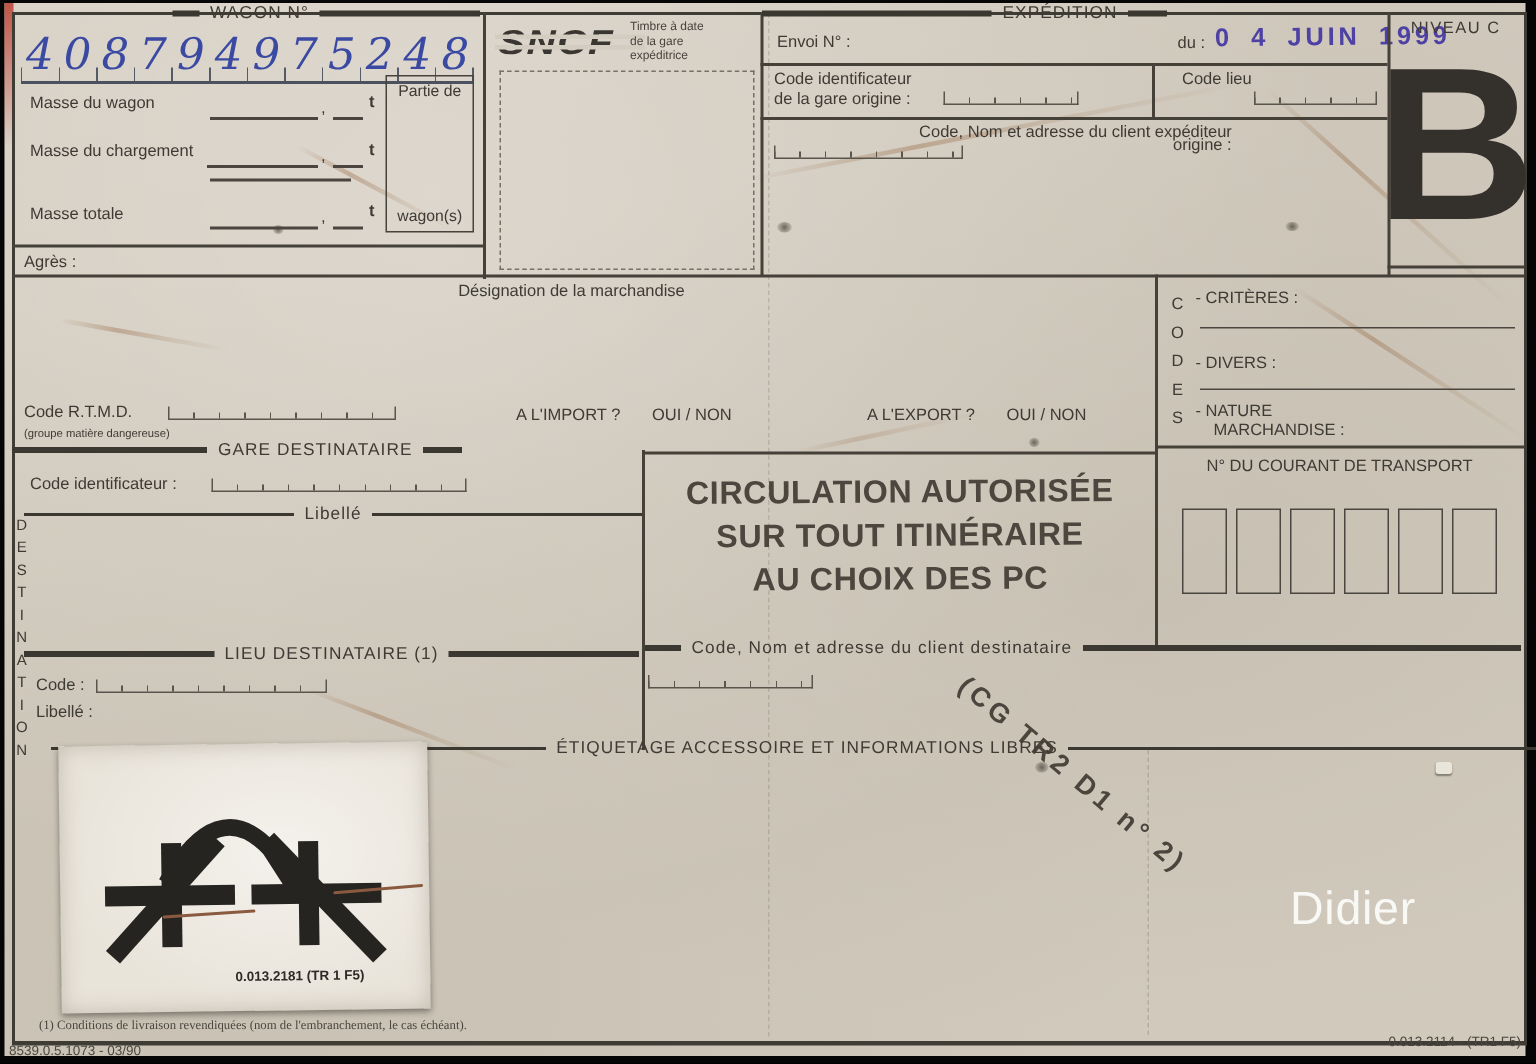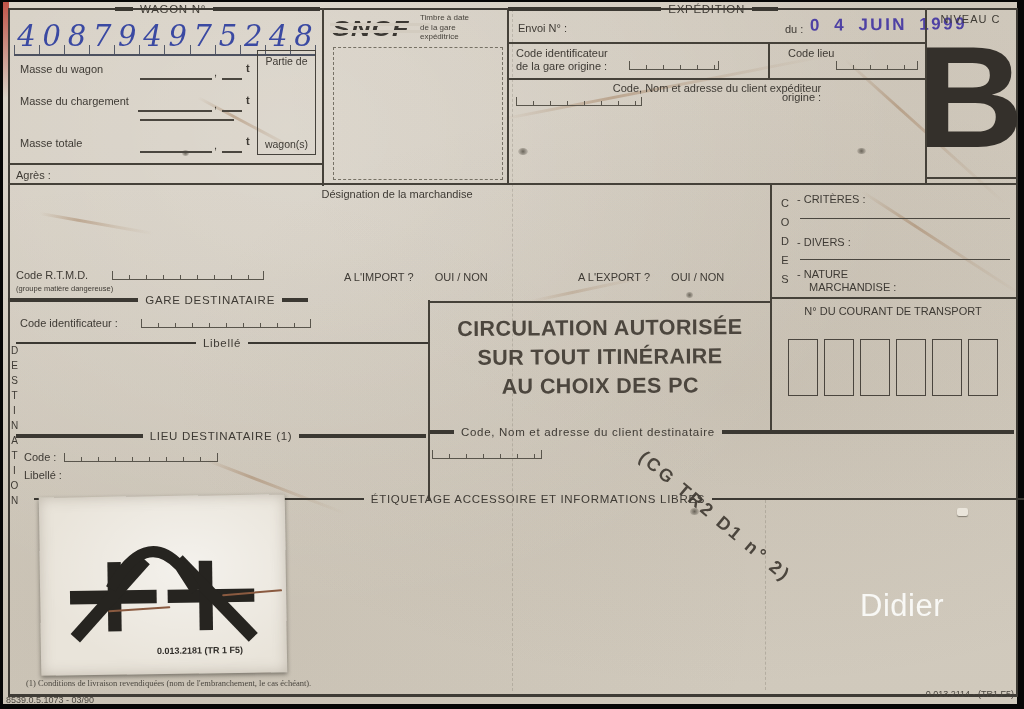--- a/index.html
+++ b/index.html
@@ -172,21 +172,21 @@
   <div class="t" style="left:508px;top:82px;width:418px;text-align:center;">Code, Nom et adresse du client expéditeur</div>
   <div class="tickfield" style="left:516px;top:97px;width:124px;"></div>
 
   <div class="ln" style="left:925px;top:8px;width:1.5px;height:176px;"></div>
   <div class="t" style="left:925px;top:13px;width:91px;text-align:center;letter-spacing:1px;">NIVEAU C</div>
   <div id="bigB">B</div>
   <div class="ln" style="left:925px;top:177px;width:91px;height:1.5px;"></div>
 
   <div class="ln" style="left:8px;top:183px;width:1008px;height:2px;"></div>
 
-  <div class="t" style="left:16px;top:188px;width:762px;text-align:center;">Désignation de la marchandise</div>
+  <div class="t" style="left:0;top:188px;width:762px;text-align:center;">Désignation de la marchandise</div>
   <div class="t" style="left:16px;top:269px;">Code R.T.M.D.</div>
   <div class="tickfield" style="left:112px;top:271px;width:150px;"></div>
   <div class="t" style="left:16px;top:284px;font-size:7.5px;">(groupe matière dangereuse)</div>
   <div class="t" style="left:344px;top:271px;">
     <span>A L'IMPORT ?</span>
     <span style="margin-left:18px;">OUI / NON</span>
   </div>
   <div class="t" style="left:578px;top:271px;">
     <span>A L'EXPORT ?</span>
     <span style="margin-left:18px;">OUI / NON</span>

